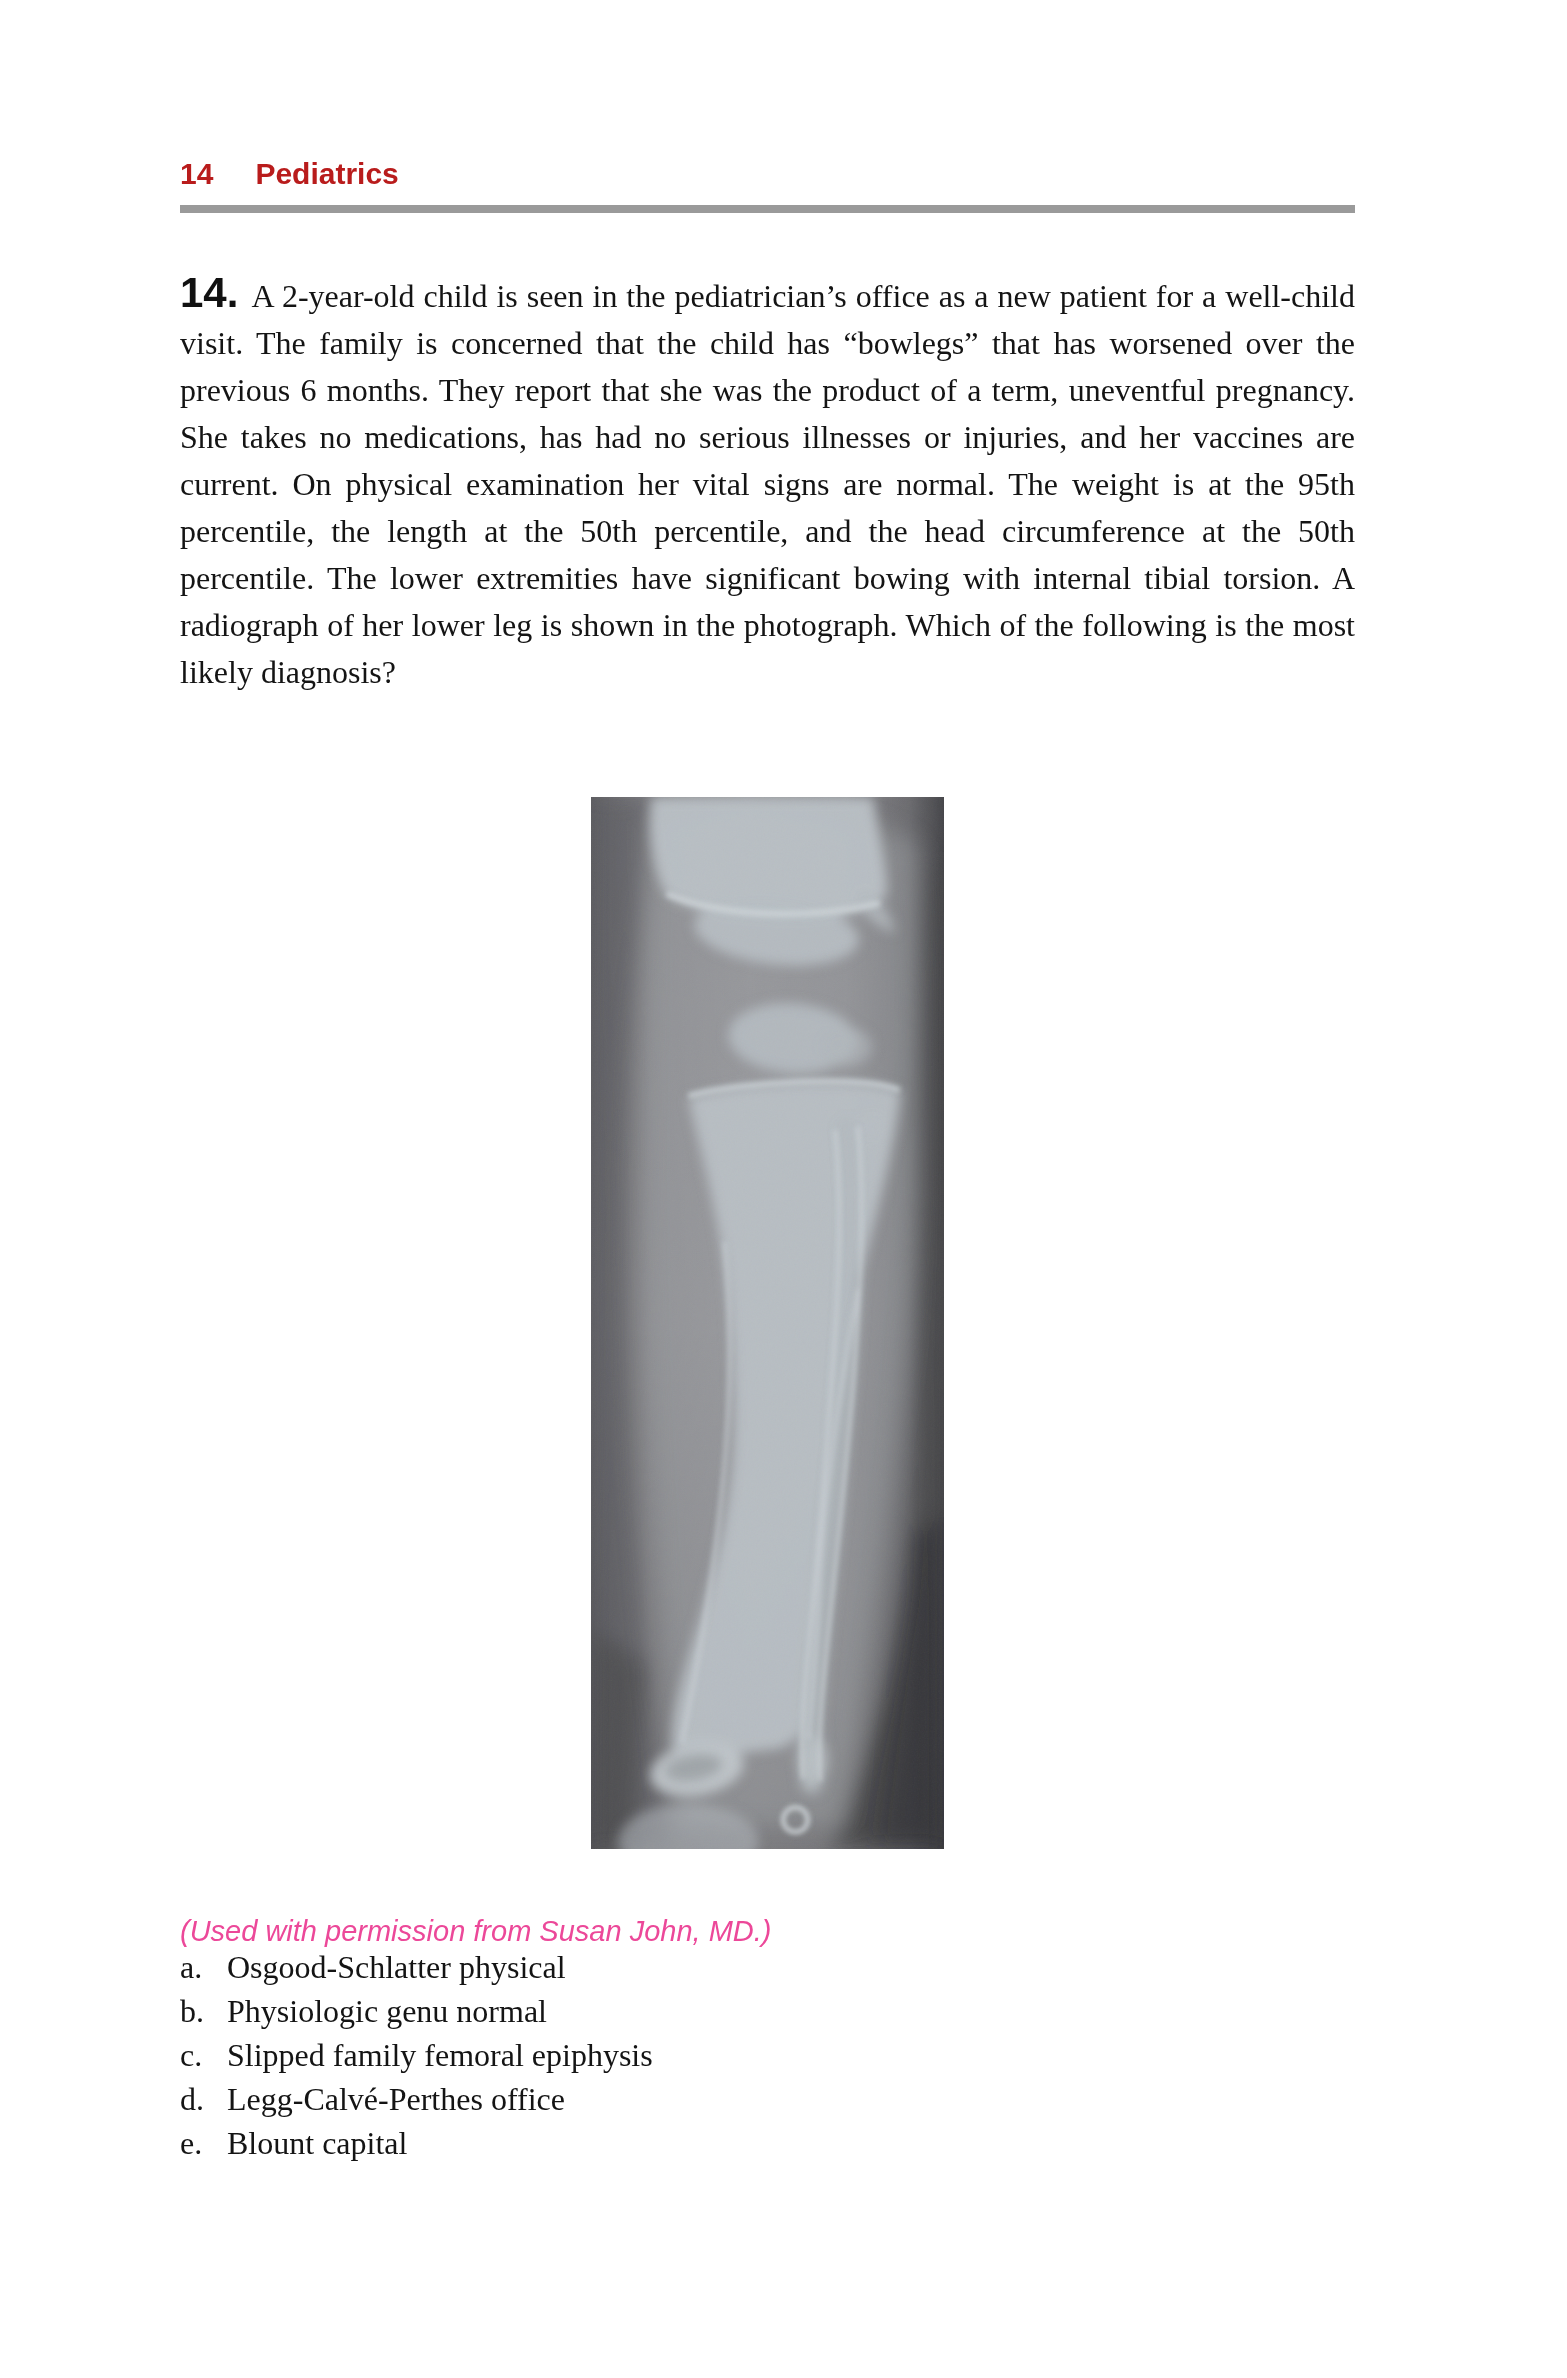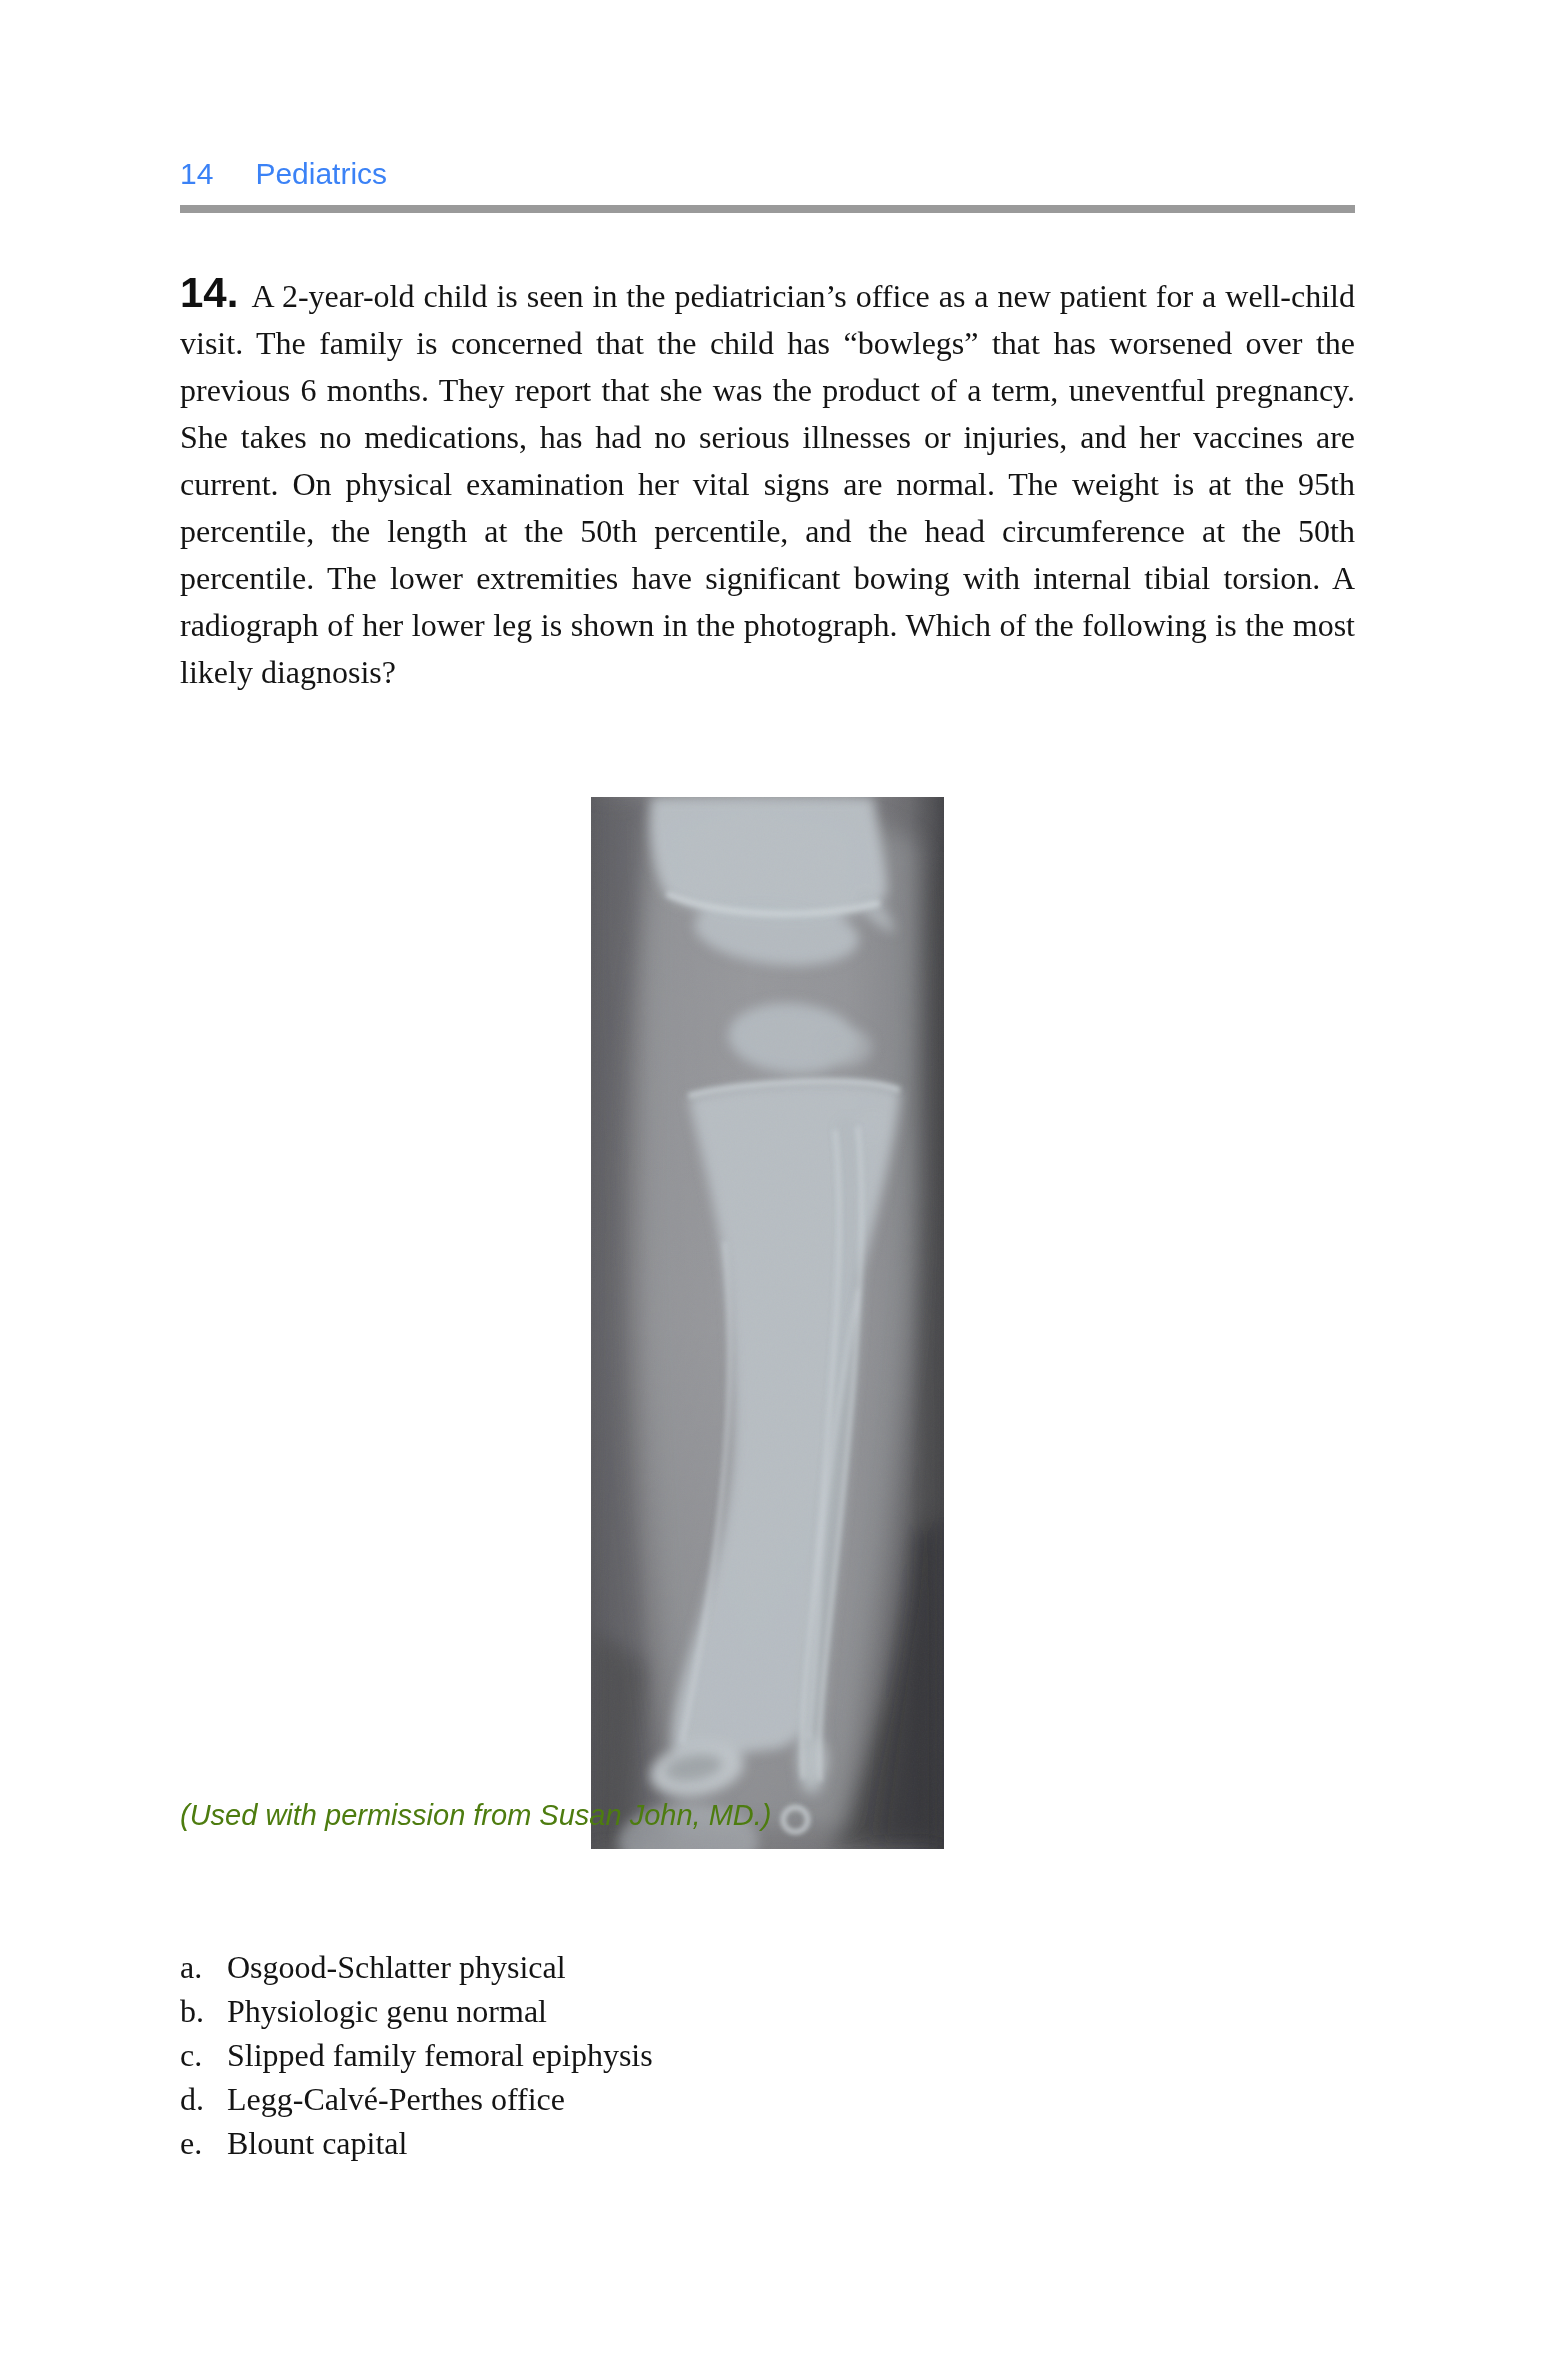--- a/index.html
+++ b/index.html
@@ -2,44 +2,44 @@
 <html style="font-size:15px"><head>
 <meta charset="utf-8">
 <style>
   html,body{margin:0;padding:0;}
   body{
     width:1567px;height:2378px;position:relative;background:#ffffff;
     font-family:"Liberation Serif", serif;color:#161616;overflow:hidden;
   }
   .page-header{
     position:absolute;left:180px;top:157px;
-    font-family:"Liberation Sans", sans-serif;font-weight:400;
-    font-size:30px;line-height:34px;color:#3b82f6;white-space:nowrap;
+    font-family:"Liberation Sans", sans-serif;font-weight:700;
+    font-size:30px;line-height:34px;color:#b91c1c;white-space:nowrap;
   }
   .page-header .page-num{display:inline-block;margin-right:42px;}
   .header-rule{
     position:absolute;left:180px;top:205px;width:1175px;height:7.6px;
     background:#9a9a9a;
   }
   .question-block{
     position:absolute;left:180px;top:269px;width:1175px;
     font-size:32px;line-height:47px;text-align:justify;color:#141414;
   }
   .q-num{
     font-family:"Liberation Sans", sans-serif;font-weight:700;font-size:42px;
     padding-right:13.2px;color:#111;
   }
   .xray-figure{
     position:absolute;left:591px;top:797px;width:353px;height:1052px;
   }
   .xray-figure svg{display:block;width:100%;height:100%;}
   .figure-caption{
-    position:absolute;left:180px;top:1796px;
+    position:absolute;left:180px;top:1912px;
     font-family:"Liberation Sans", sans-serif;font-style:italic;
-    font-size:29px;line-height:38px;color:#4d7c0f;white-space:nowrap;
+    font-size:29px;line-height:38px;color:#ec4899;white-space:nowrap;
   }
   .options-list{
     position:absolute;left:180px;top:1945px;width:1175px;
     font-size:32px;color:#141414;
   }
   .option-row{display:flex;line-height:44px;}
   .option-letter{width:47px;flex:0 0 47px;}
   .option-text{flex:1;}
 </style>
 </head>

